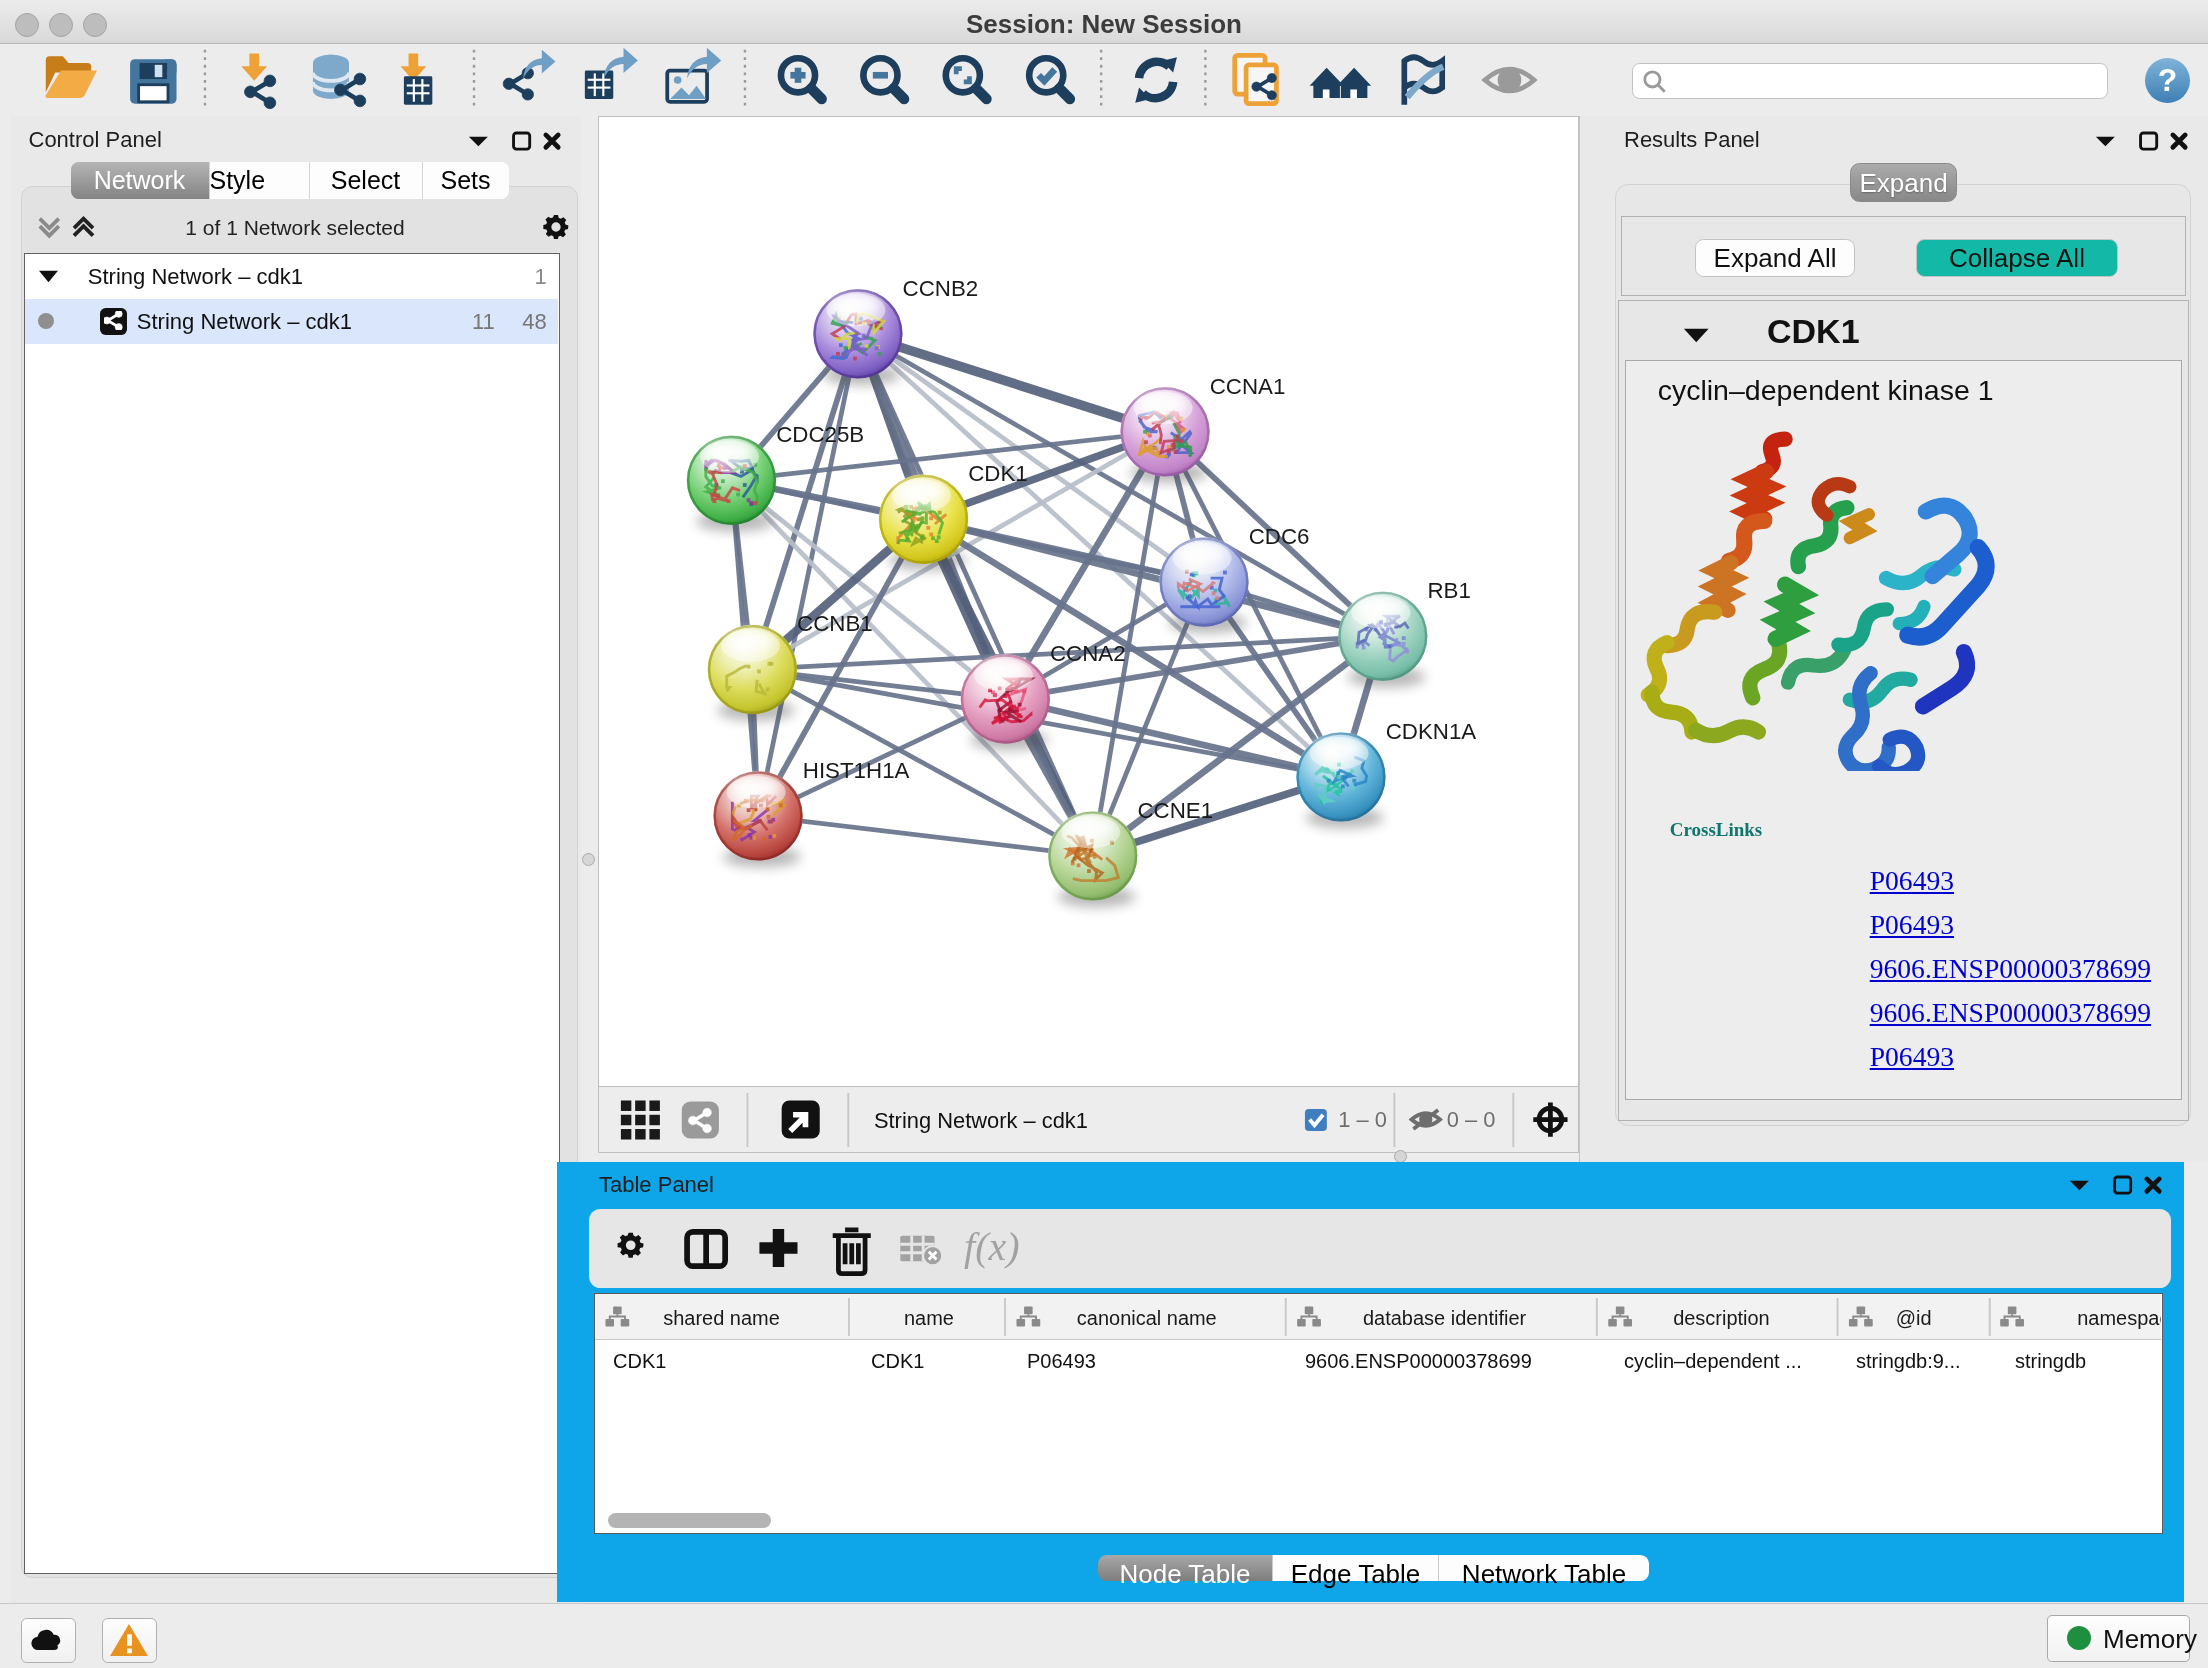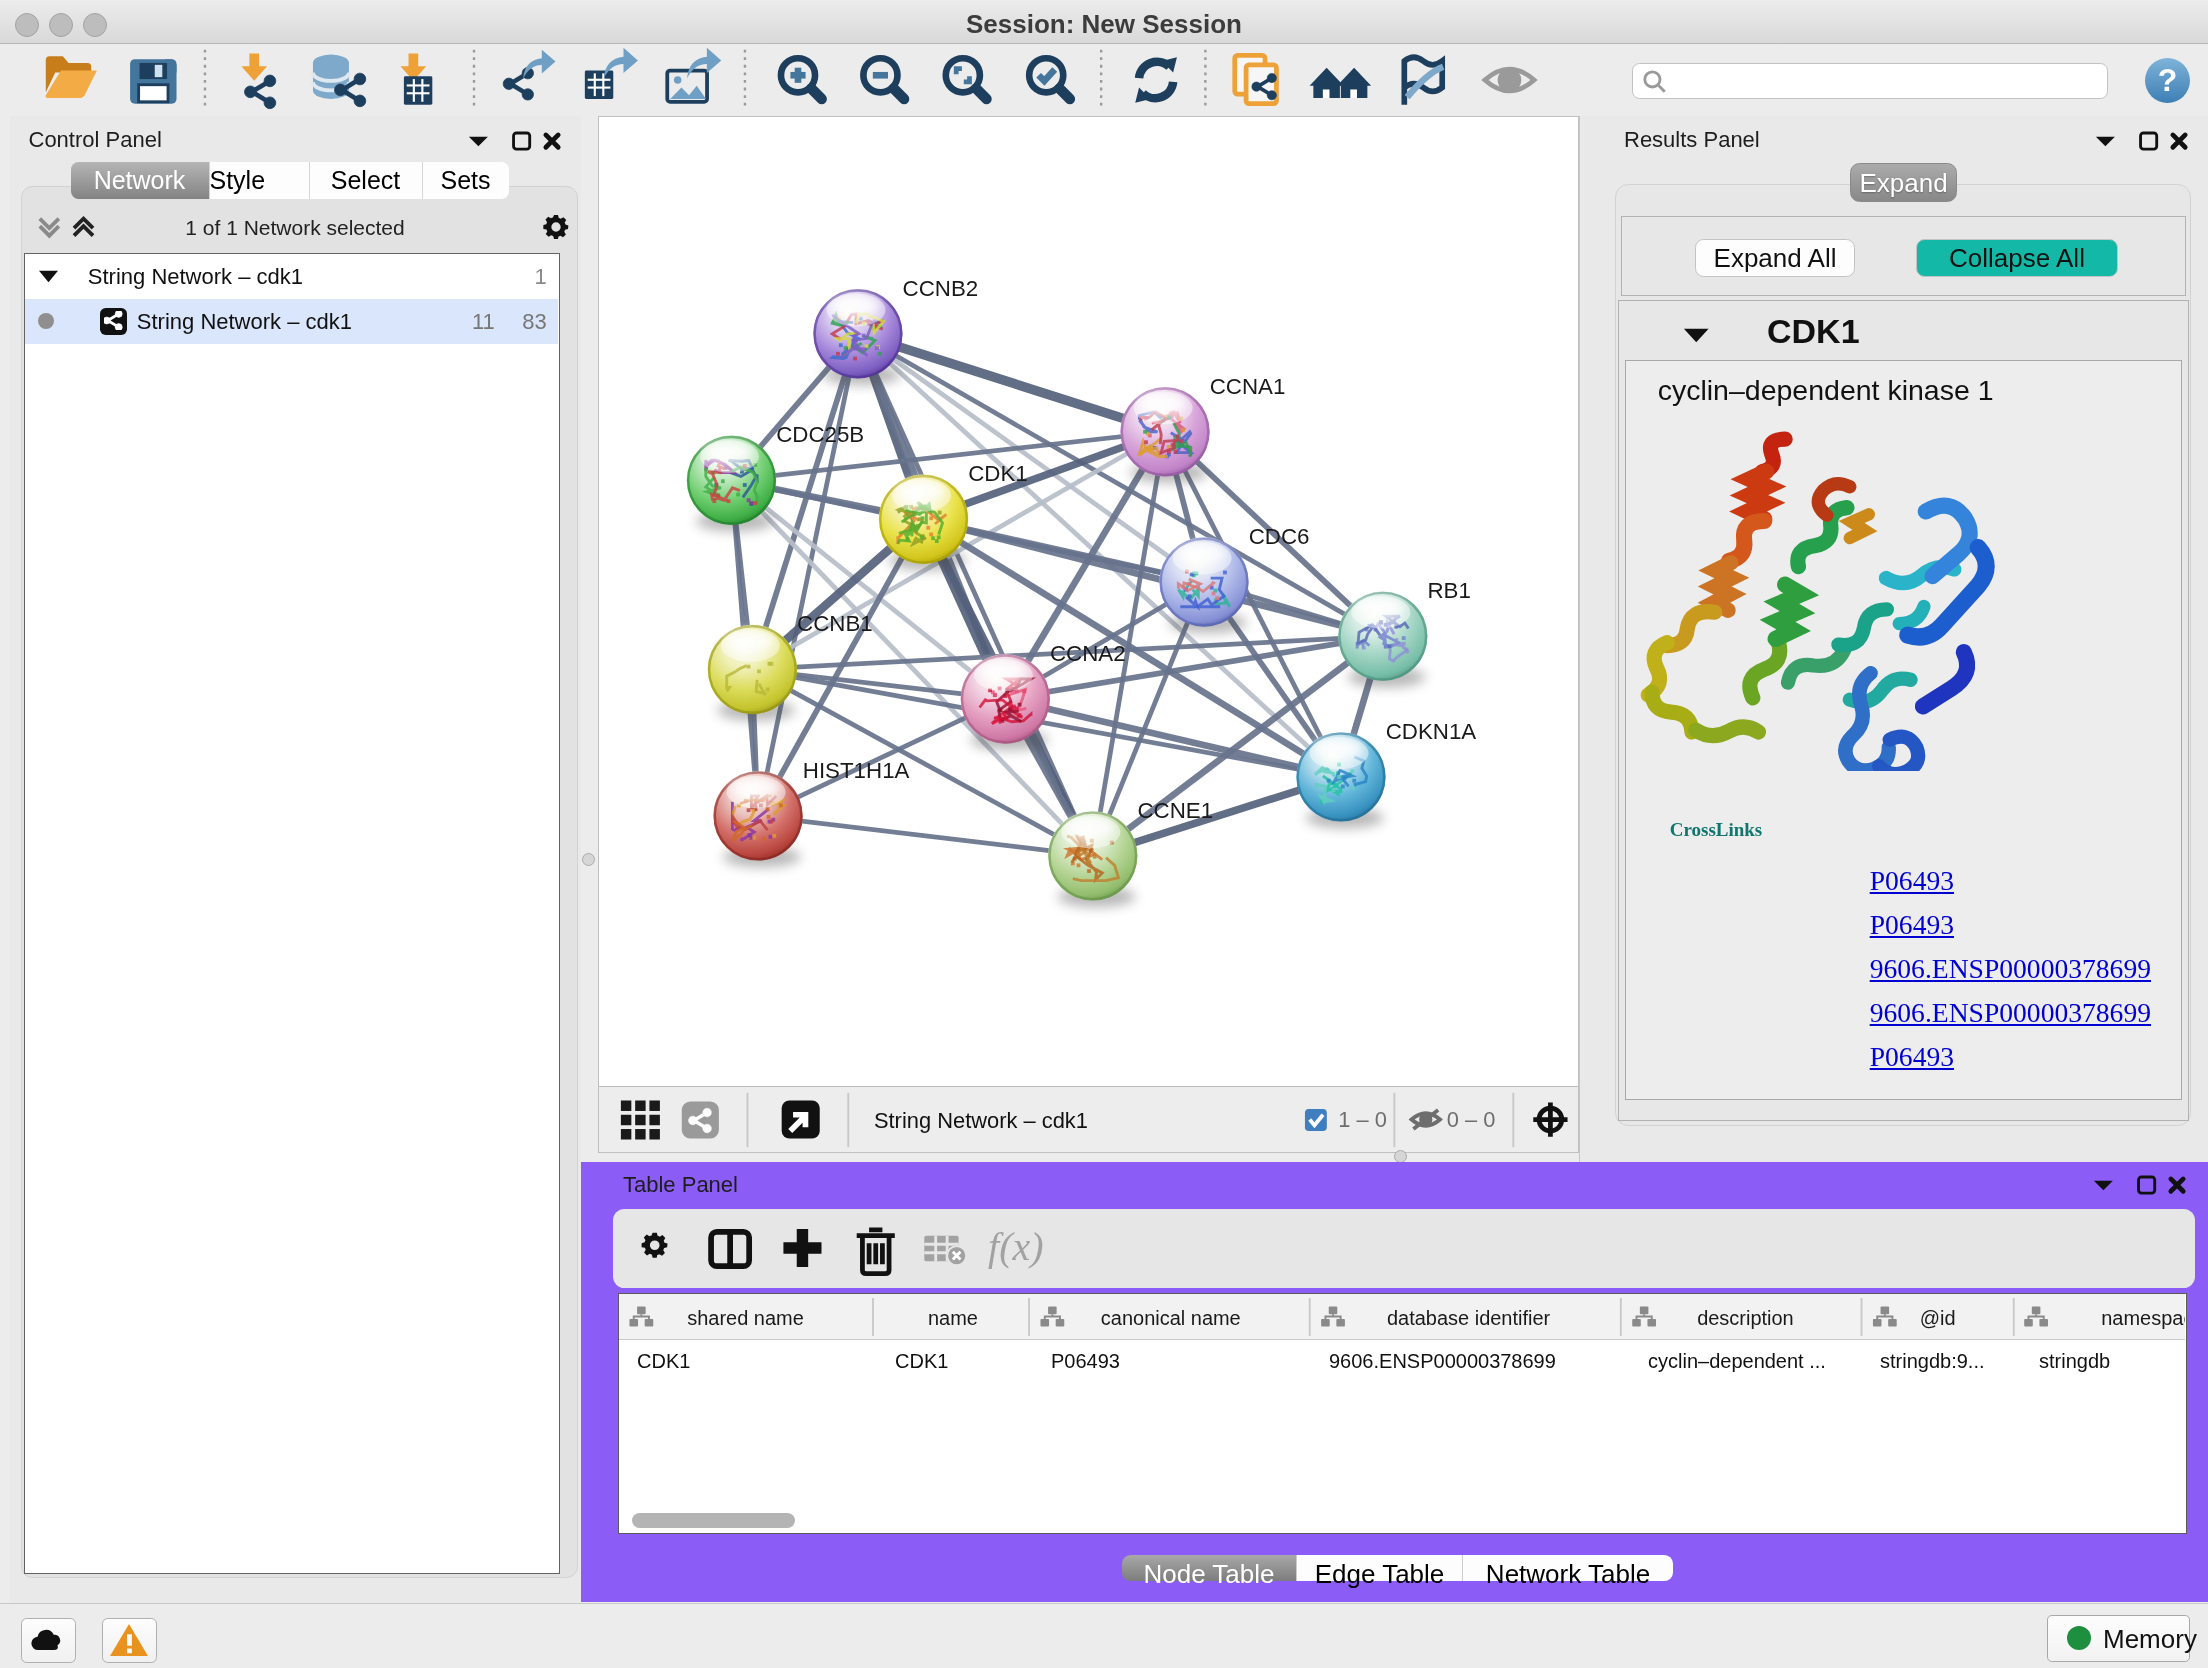--- a/index.html
+++ b/index.html
@@ -193,21 +193,21 @@
           <g transform="translate(0,0) scale(1.0)" fill="#fff" stroke="#fff">
 <line x1="8" y1="20" x2="31" y2="6" stroke-width="6"></line>
             <line x1="8" y1="20" x2="31" y2="34" stroke-width="6"></line>
 <circle cx="31" cy="6" r="7.5"></circle>
             <circle cx="6" cy="20" r="7.5"></circle>
             <circle cx="31" cy="34" r="7.5"></circle>
           </g>
         </svg>
       <div class="abs" style="left:112px;top:9.5px">String Network – cdk1</div>
       <div class="abs" style="left:409px;top:9.5px;width:61px;text-align:right;color:#777">11</div>
-      <div class="abs" style="left:476px;top:9.5px;width:46px;text-align:right;color:#777">83</div>
+      <div class="abs" style="left:476px;top:9.5px;width:46px;text-align:right;color:#777">48</div>
     </div>
   </div>
 </div>
 
 <div class="abs" style="left:598px;top:116px;width:981px;height:1037px;background:#fff;border:1px solid #c0c0c0">
 <svg width="979" height="968" viewBox="0 0 1029 1018" style="position:absolute;left:0;top:0">
 <defs>
 <filter id="blur1" x="-50%" y="-50%" width="200%" height="200%">
           <feGaussianBlur stdDeviation="6"></feGaussianBlur>
         </filter>
@@ -750,21 +750,21 @@
 <path d="M330 92 q26 -15 41 7 q13 21 -7 38 l-27 23" stroke="#3584dc" stroke-width="17"></path>
 <path d="M385 130 q17 19 0 40 l-38 42 q-15 17 -36 10" stroke="#1d5ecf" stroke-width="18"></path>
 <path d="M370 240 q11 23 -13 38 l-30 19" stroke="#1f35c0" stroke-width="17"></path>
 <path d="M272 262 q-17 13 -10 34 q6 19 -9 32 q-13 13 -4 27 q9 13 26 8 q17 -6 16 -23" stroke="#2f6fc8" stroke-width="15"></path>
 <path d="M292 332 q19 -9 28 8 q7 17 -11 26 q-17 7 -28 -6" stroke="#2456c4" stroke-width="15"></path>
 <path d="M226 96 q-16 -12 -4 -26 q12 -12 28 -4" stroke="#b83a14" stroke-width="14"></path>
 <path d="M250 120 l16 -8 l-14 -9 l18 -8" stroke="#cc8a1a" stroke-width="13"></path>
 </g>
   </svg>
 
-<div class="abs" style="left:581px;top:1162px;width:1627px;height:440px;background:#8b5cf6">
+<div class="abs" style="left:557px;top:1162px;width:1627px;height:440px;background:#0ea5e9">
   <div class="pt" style="left:42px;top:9.5px">Table Panel</div>
   <svg width="114" height="23" viewBox="0 0 120 24" style="position:absolute;left:1511px;top:13.3px">
     <path d="M2 6 l10 10 l10 -10z" fill="#111"></path>
     <rect x="49" y="2" width="17" height="17" rx="3" fill="none" stroke="#111" stroke-width="3"></rect>
     <path d="M83 4 l13 13 M96 4 l-13 13" stroke="#111" stroke-width="5" stroke-linecap="round"></path>
     </svg>
   <div class="abs" style="left:32px;top:47px;width:1582px;height:79px;background:#e6e6e6;border-radius:11.4px">
     <svg width="476" height="79" viewBox="0 0 500 83">
       <path fill="#111" transform="translate(30,25) scale(1.45) translate(-2.5,-3)" d="M12 8.5a3.5 3.5 0 100 7 3.5 3.5 0 000-7zm9 5l-2.2.6a7 7 0 01-.6 1.5l1.2 2-2.1 2.1-2-1.2a7 7 0 01-1.5.6L13.5 21h-3l-.6-2.2a7 7 0 01-1.5-.6l-2 1.2-2.1-2.1 1.2-2a7 7 0 01-.6-1.5L2.5 13.5v-3l2.2-.6a7 7 0 01.6-1.5l-1.2-2 2.1-2.1 2 1.2a7 7 0 011.5-.6L10.5 3h3l.6 2.2a7 7 0 011.5.6l2-1.2 2.1 2.1-1.2 2a7 7 0 01.6 1.5l2.2.6z"></path>
       <g transform="translate(101,22)">

